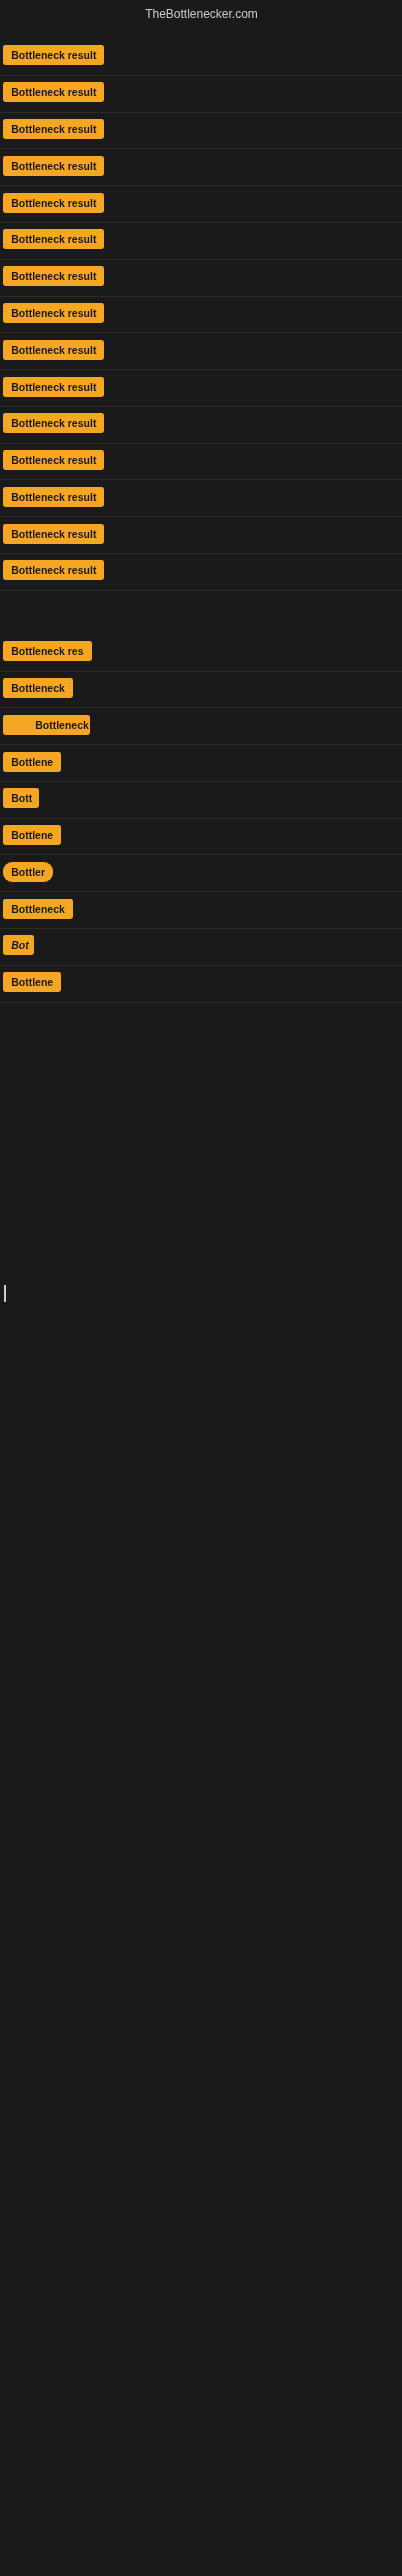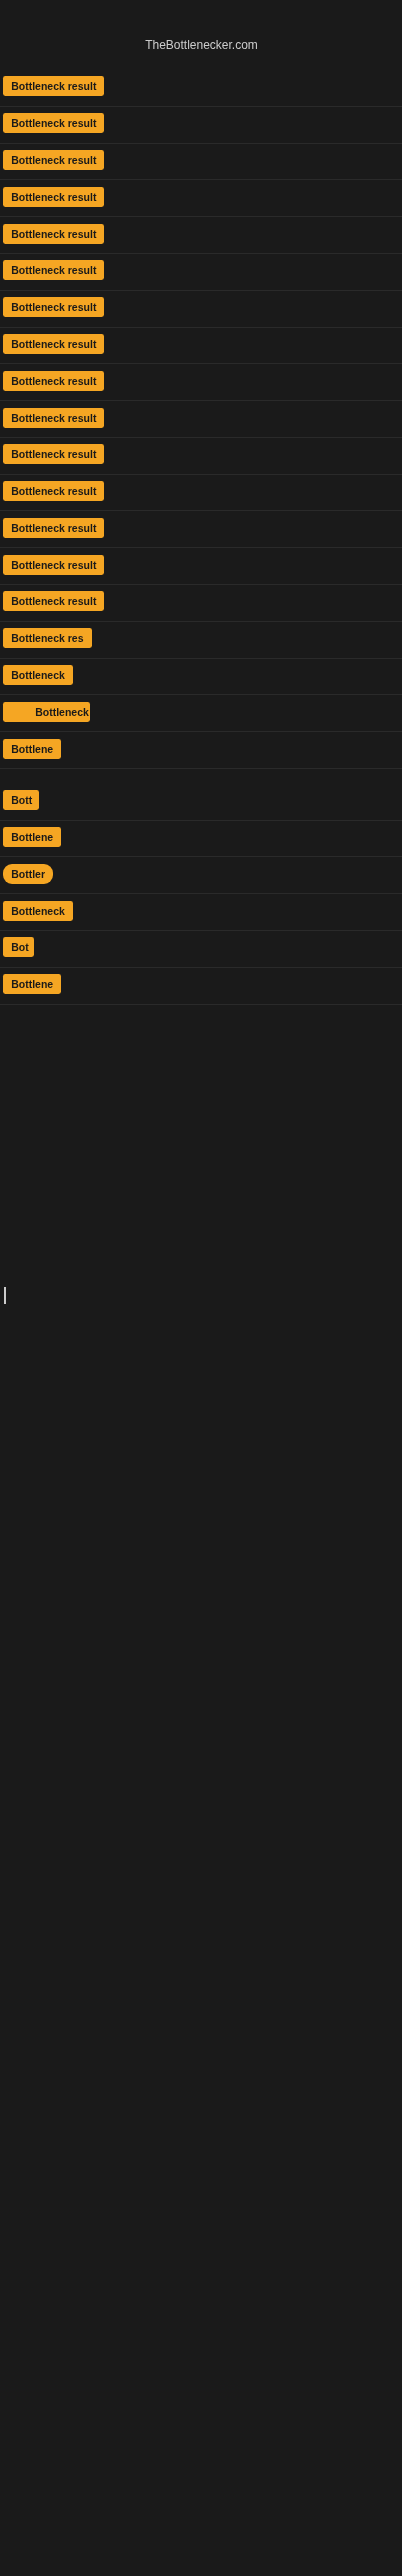--- a/index.html
+++ b/index.html
@@ -11,21 +11,20 @@
       width: 403px;
       min-height: 2576px;
       background-color: #1a1a1a;
       font-family: Arial, sans-serif;
       position: relative;
     }
     .site-header {
       text-align: center;
       padding: 6.4px 0 9.7px 0;
       background-color: #1a1a1a;
-      margin-top: 31px;
     }
     .site-title {
       color: #cccccc;
       font-size: 12px;
       font-weight: normal;
     }
     .bottleneck-badge {
       display: inline-block;
       background-color: #f5a623;
       color: #1a1a1a;
@@ -132,21 +131,21 @@
       </div>
     </div>
 
     <div style="position: relative; padding: 6.4px 3.2px; border-bottom: 0.8px solid #2a2a2a;">
       <div class="bottleneck-badge" style="max-width: 113px;">
         <span>Bottleneck result</span>
       </div>
     </div>
 
     <div style="position: relative; padding: 6.4px 3.2px; border-bottom: 0.8px solid #2a2a2a;">
-      <div class="bottleneck-badge" style="max-width: 97px; overflow: hidden;">
+      <div class="bottleneck-badge" style="max-width: 97px; overflow: hidden; margin-top: 44px;">
         <span>Bottleneck res</span>
       </div>
     </div>
 
     <div style="position: relative; padding: 6.4px 3.2px; border-bottom: 0.8px solid #2a2a2a;">
       <div class="bottleneck-badge" style="max-width: 72px; overflow: hidden;">
         <span>Bottleneck</span>
       </div>
     </div>
 
@@ -156,21 +155,21 @@
       </div>
     </div>
 
     <div style="position: relative; padding: 6.4px 3.2px; border-bottom: 0.8px solid #2a2a2a;">
       <div class="bottleneck-badge" style="max-width: 60px; overflow: hidden;">
         <span>Bottlene</span>
       </div>
     </div>
 
     <div style="position: relative; padding: 6.4px 3.2px; border-bottom: 0.8px solid #2a2a2a;">
-      <div class="bottleneck-badge" style="max-width: 36px; overflow: hidden; margin-top: 15px;">
+      <div class="bottleneck-badge" style="max-width: 36px; overflow: hidden;">
         <span>Bott</span>
       </div>
     </div>
 
     <div style="position: relative; padding: 6.4px 3.2px; border-bottom: 0.8px solid #2a2a2a;">
       <div class="bottleneck-badge" style="max-width: 60px; overflow: hidden;">
         <span>Bottlene</span>
       </div>
     </div>
 
@@ -180,21 +179,21 @@
       </div>
     </div>
 
     <div style="position: relative; padding: 6.4px 3.2px; border-bottom: 0.8px solid #2a2a2a;">
       <div class="bottleneck-badge" style="max-width: 71px; overflow: hidden;">
         <span>Bottleneck</span>
       </div>
     </div>
 
     <div style="position: relative; padding: 6.4px 3.2px; border-bottom: 0.8px solid #2a2a2a;">
-      <div class="bottleneck-badge" style="max-width: 31px; overflow: hidden;">
+      <div class="bottleneck-badge" style="max-width: 31px; overflow: hidden; font-style: italic;">
         <span>Bot</span>
       </div>
     </div>
 
     <div style="position: relative; padding: 6.4px 3.2px; border-bottom: 0.8px solid #2a2a2a;">
       <div class="bottleneck-badge" style="max-width: 60px; overflow: hidden;">
         <span>Bottlene</span>
       </div>
     </div>
 

